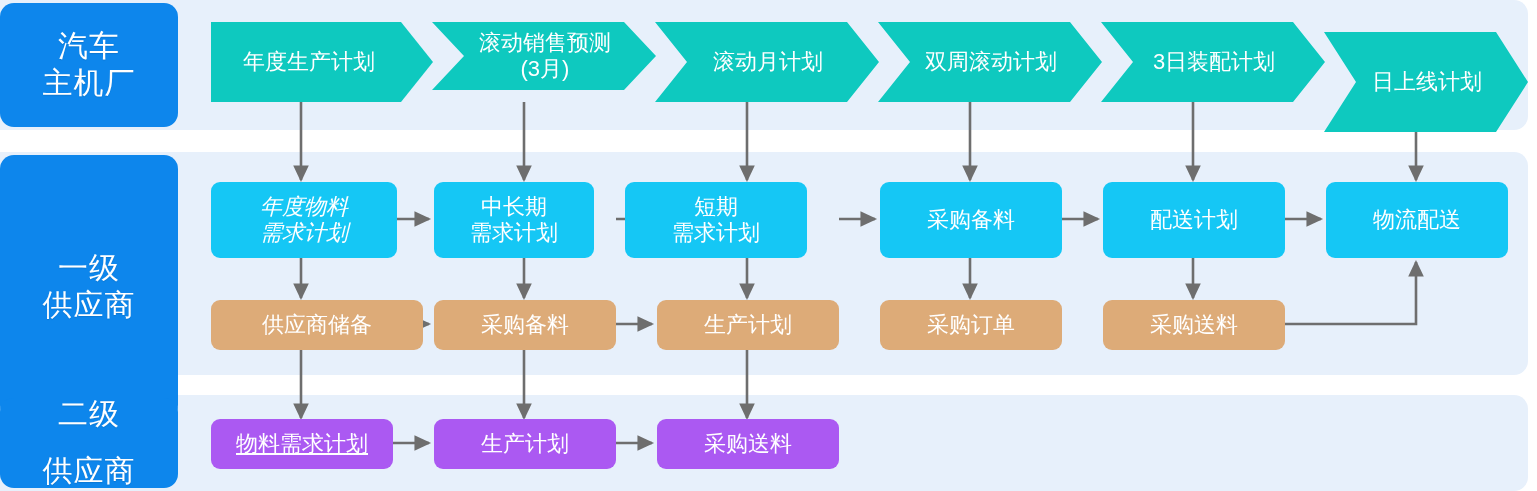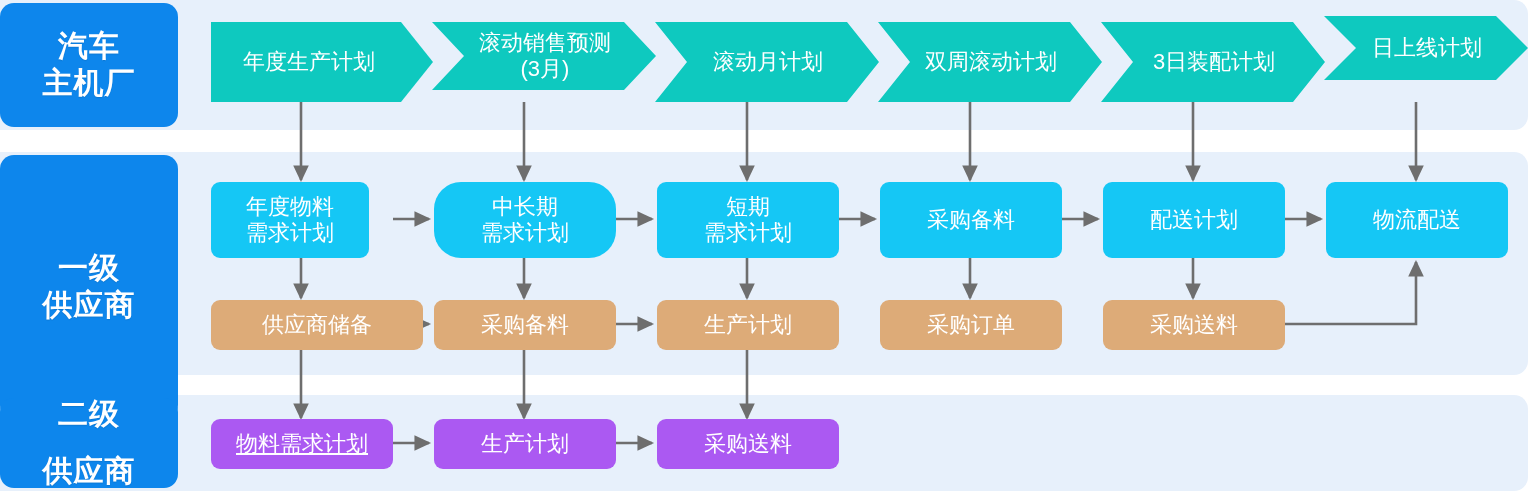--- a/index.html
+++ b/index.html
@@ -21,21 +21,21 @@
     position: absolute;
     left: 0;
     background: #e7f0fb;
     border-radius: 0 14px 14px 0;
   }
   .role-label {
     position: absolute;
     background: #0d86ec;
     border-radius: 14px;
     color: #ffffff;
-    font-weight: bold;
+    font-weight: normal;
     display: flex;
     flex-direction: column;
     align-items: center;
     justify-content: center;
     line-height: 1.22;
     font-size: 30px;
     letter-spacing: 1px;
     text-shadow: 0 1px 1px rgba(0,0,0,0.10);
   }
   .role-label span { display: block; }
@@ -151,27 +151,27 @@
       <path d="M1283,324 L1416,324 L1416,262"></path>
     </g>
   </svg>
 
   <div class="chev first" style="left:211px; top:22px; width:222px; height:80px;">年度生产计划</div>
   <div class="chev mid" style="left:432px; top:22px; width:224px; height:68px;">滚动销售预测
 (3月)</div>
   <div class="chev mid" style="left:655px; top:22px; width:224px; height:80px;">滚动月计划</div>
   <div class="chev mid" style="left:878px; top:22px; width:224px; height:80px;">双周滚动计划</div>
   <div class="chev mid" style="left:1101px; top:22px; width:224px; height:80px;">3日装配计划</div>
-  <div class="chev mid" style="left:1324px; top:16px; width:204px; height:64px;">日上线计划</div>
+  <div class="chev mid" style="left:1324px; top:32px; width:204px; height:100px;">日上线计划</div>
 
-  <div class="node cyan" style="left:211px; top:182px; width:158px; height:76px;">年度物料
+  <div class="node cyan" style="left:211px; top:182px; width:186px; height:76px;font-style:italic;">年度物料
 需求计划</div>
-  <div class="node cyan" style="left:434px; top:182px; width:182px; height:76px;border-radius:27px;">中长期
+  <div class="node cyan" style="left:434px; top:182px; width:160px; height:76px;">中长期
 需求计划</div>
-  <div class="node cyan" style="left:657px; top:182px; width:182px; height:76px;">短期
+  <div class="node cyan" style="left:625px; top:182px; width:182px; height:76px;">短期
 需求计划</div>
   <div class="node cyan" style="left:880px; top:182px; width:182px; height:76px;">采购备料</div>
   <div class="node cyan" style="left:1103px; top:182px; width:182px; height:76px;">配送计划</div>
   <div class="node cyan" style="left:1326px; top:182px; width:182px; height:76px;">物流配送</div>
 
   <div class="node tan" style="left:211px; top:300px; width:212px; height:50px;">供应商储备</div>
   <div class="node tan" style="left:434px; top:300px; width:182px; height:50px;">采购备料</div>
   <div class="node tan" style="left:657px; top:300px; width:182px; height:50px;">生产计划</div>
   <div class="node tan" style="left:880px; top:300px; width:182px; height:50px;">采购订单</div>
   <div class="node tan" style="left:1103px; top:300px; width:182px; height:50px;">采购送料</div>

